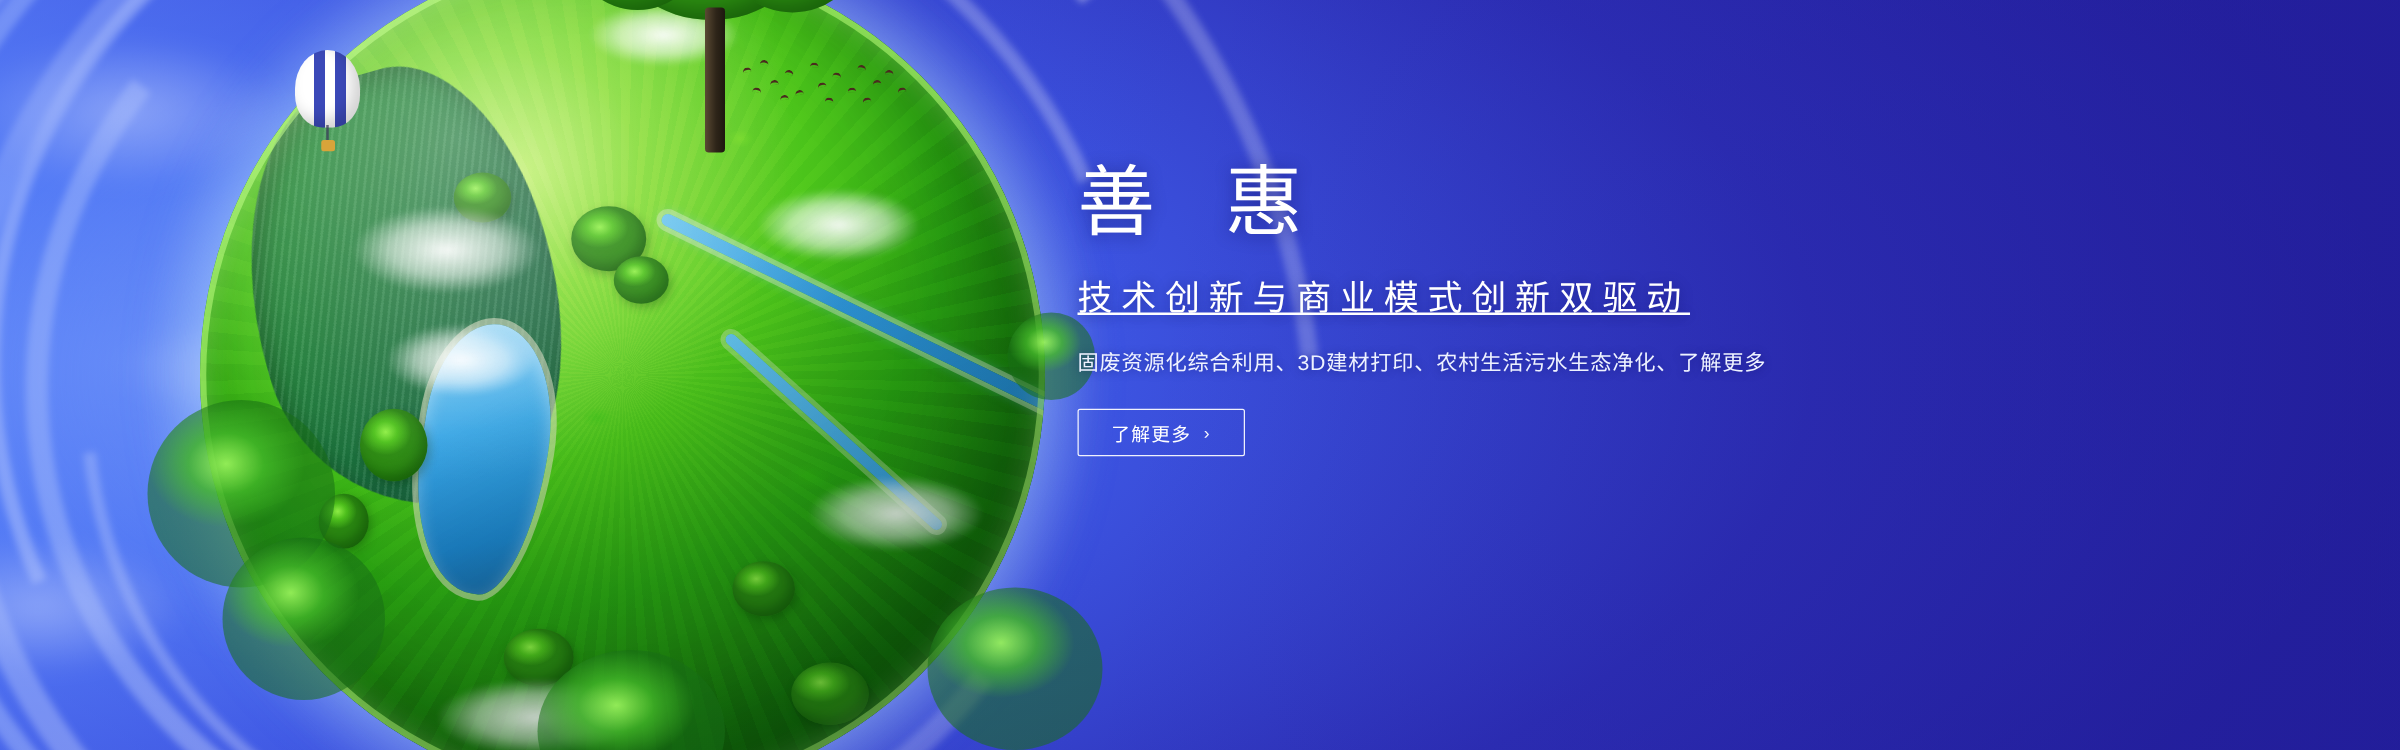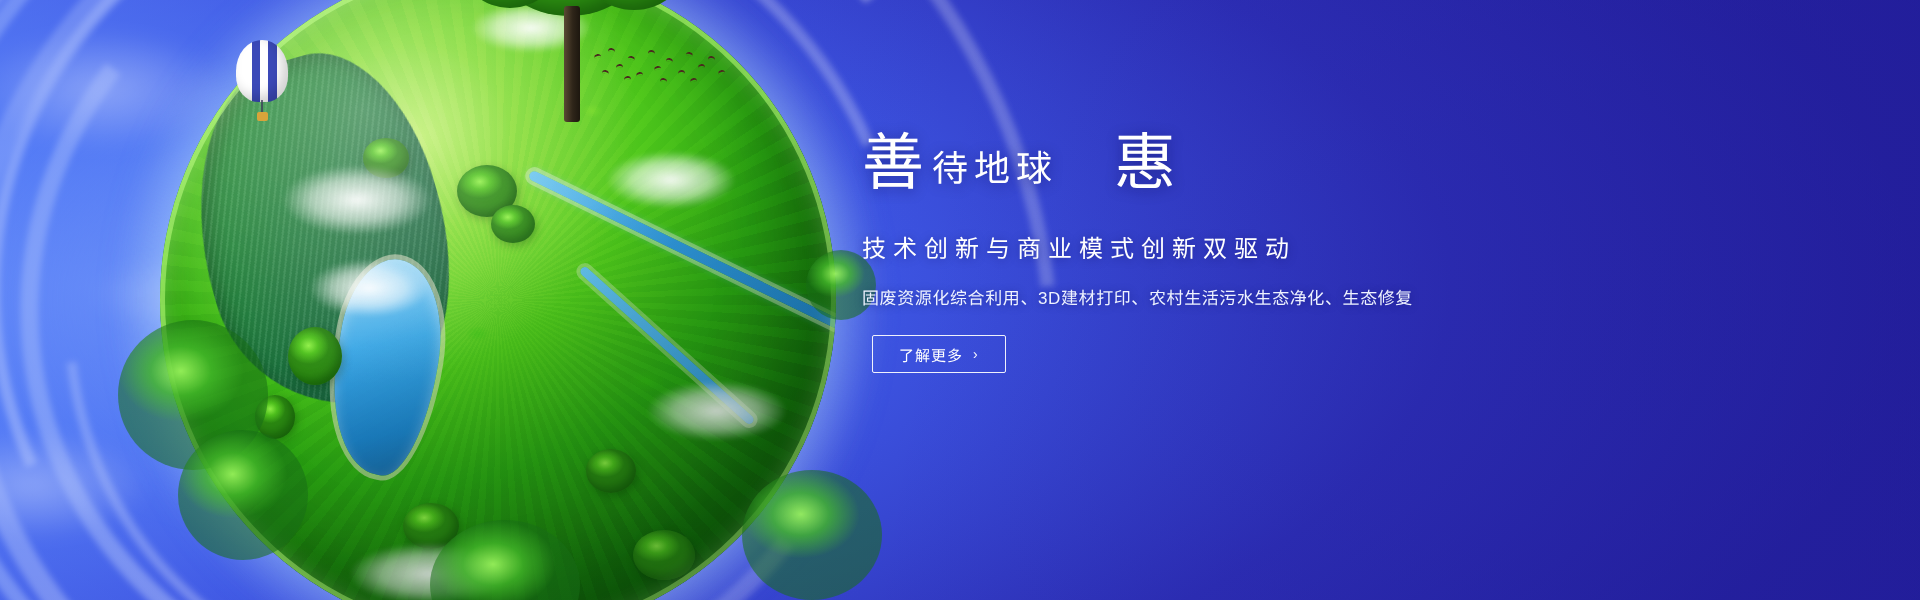--- a/index.html
+++ b/index.html
@@ -271,26 +271,27 @@
     font-size:36px;
     line-height:1;
     font-weight:400;
     letter-spacing:6px;
     padding-bottom:7px;
     margin-left:8px;
   }
   .hl-gap{ width:56px; }
 
   .subtitle{
-    margin-top:35px;
+    margin-top:22px;
     color:#ffffff;
-    font-size:24px;
+    font-size:28px;
     letter-spacing:7px;
     white-space:nowrap;
     text-shadow:0 1px 10px rgba(10,10,80,.40);
+    text-decoration:underline;
   }
   .desc{
     margin-top:20px;
     color:#eef2ff;
     font-size:17px;
     letter-spacing:.6px;
     white-space:nowrap;
     text-shadow:0 1px 8px rgba(10,10,80,.40);
   }
   .cta{
@@ -303,21 +304,20 @@
     height:38px;
     min-width:116px;
     border:1px solid rgba(255,255,255,.92);
     border-radius:2px;
     background:transparent;
     color:#ffffff;
     font-size:15px;
     letter-spacing:1px;
     cursor:pointer;
     font-family:inherit;
-    margin-left:10px;
   }
   .cta .chev{ font-size:14px; opacity:.95; }
 </style>
 </head>
 <body>
 
 <div class="banner">
 
   <div class="sky"></div>
   <div class="sky-glow"></div>
@@ -408,28 +408,27 @@
     <span class="bird" style="left:12px;top:26px;--r:10deg"></span>
     <span class="bird" style="left:34px;top:32px;--r:-6deg"></span>
     <span class="bird" style="left:70px;top:34px;--r:8deg"></span>
     <span class="bird" style="left:100px;top:34px;--r:-10deg"></span>
   </div>
 
   <div class="copy">
 
     <div class="headline">
       <span class="hl-big">善</span>
-      <span class="hl-small">待地球</span>
       <span class="hl-gap"></span>
       <span class="hl-big">惠</span>
     </div>
 
     <div class="subtitle">技术创新与商业模式创新双驱动</div>
 
-    <div class="desc">固废资源化综合利用、3D建材打印、农村生活污水生态净化、生态修复</div>
+    <div class="desc">固废资源化综合利用、3D建材打印、农村生活污水生态净化、了解更多</div>
 
     <button class="cta">
       <span>了解更多</span>
       <span class="chev">›</span>
     </button>
 
   </div>
 </div>
 
 </body></html>

